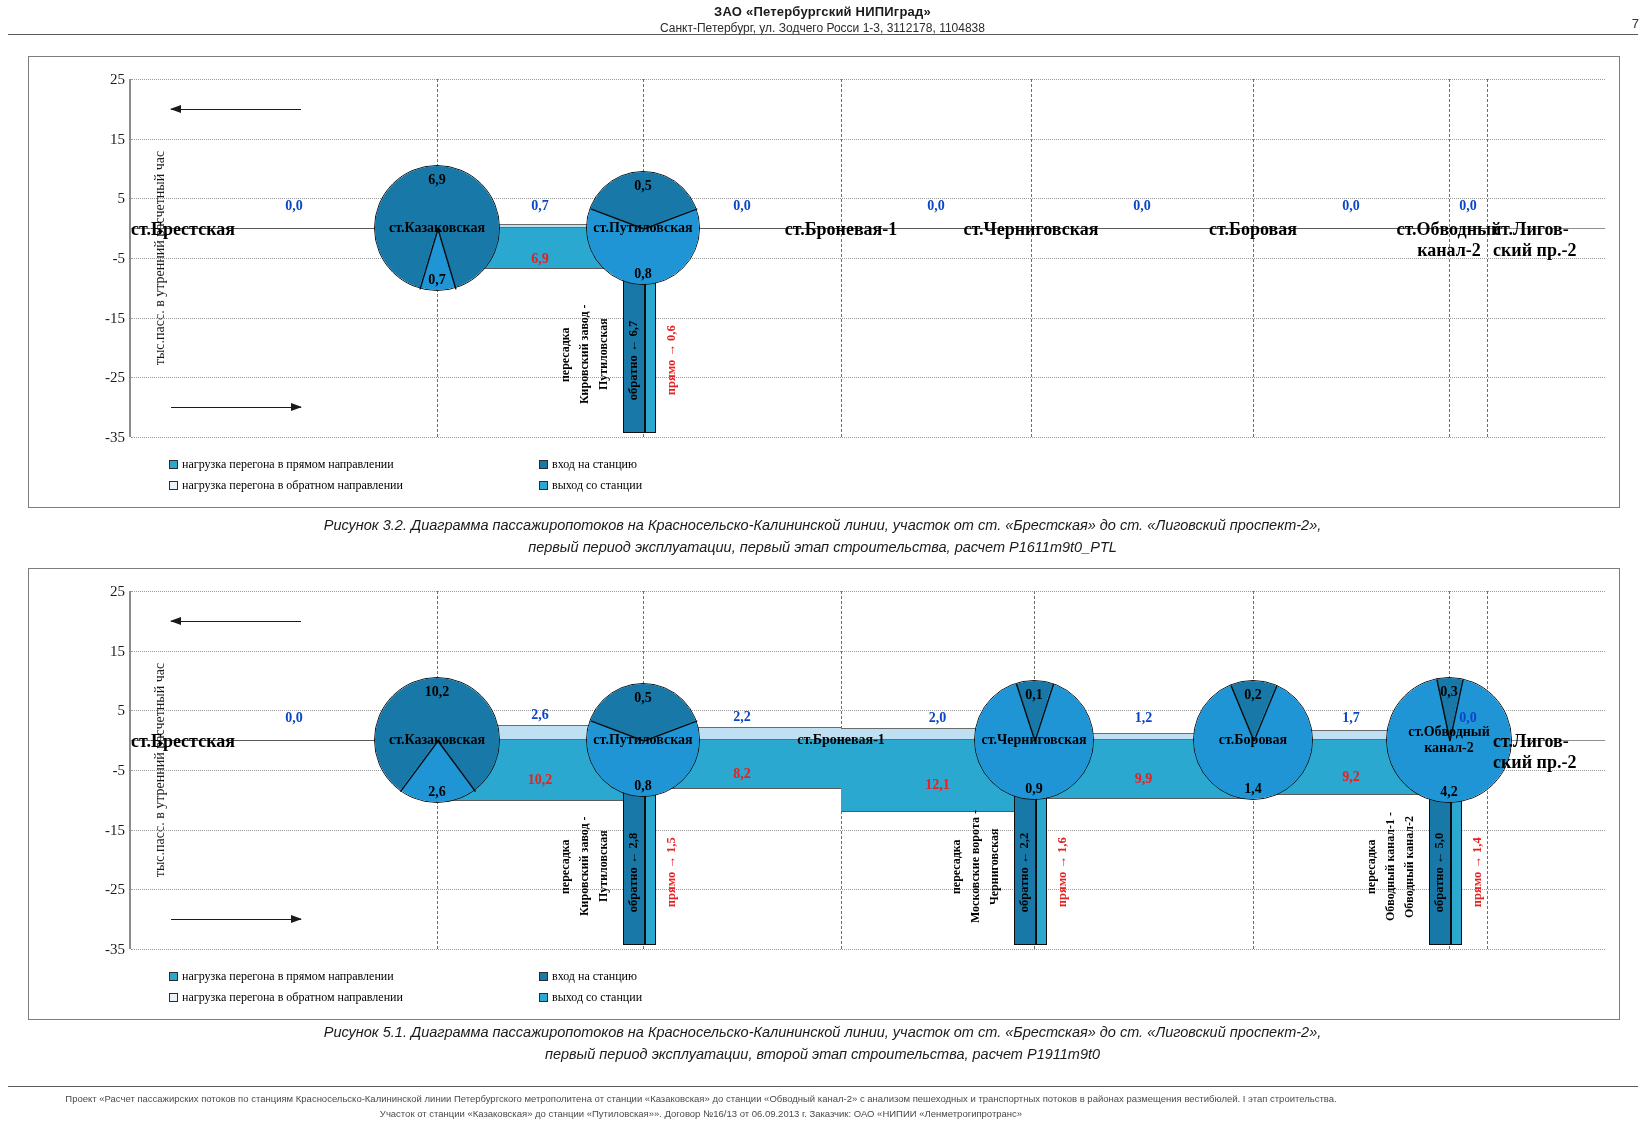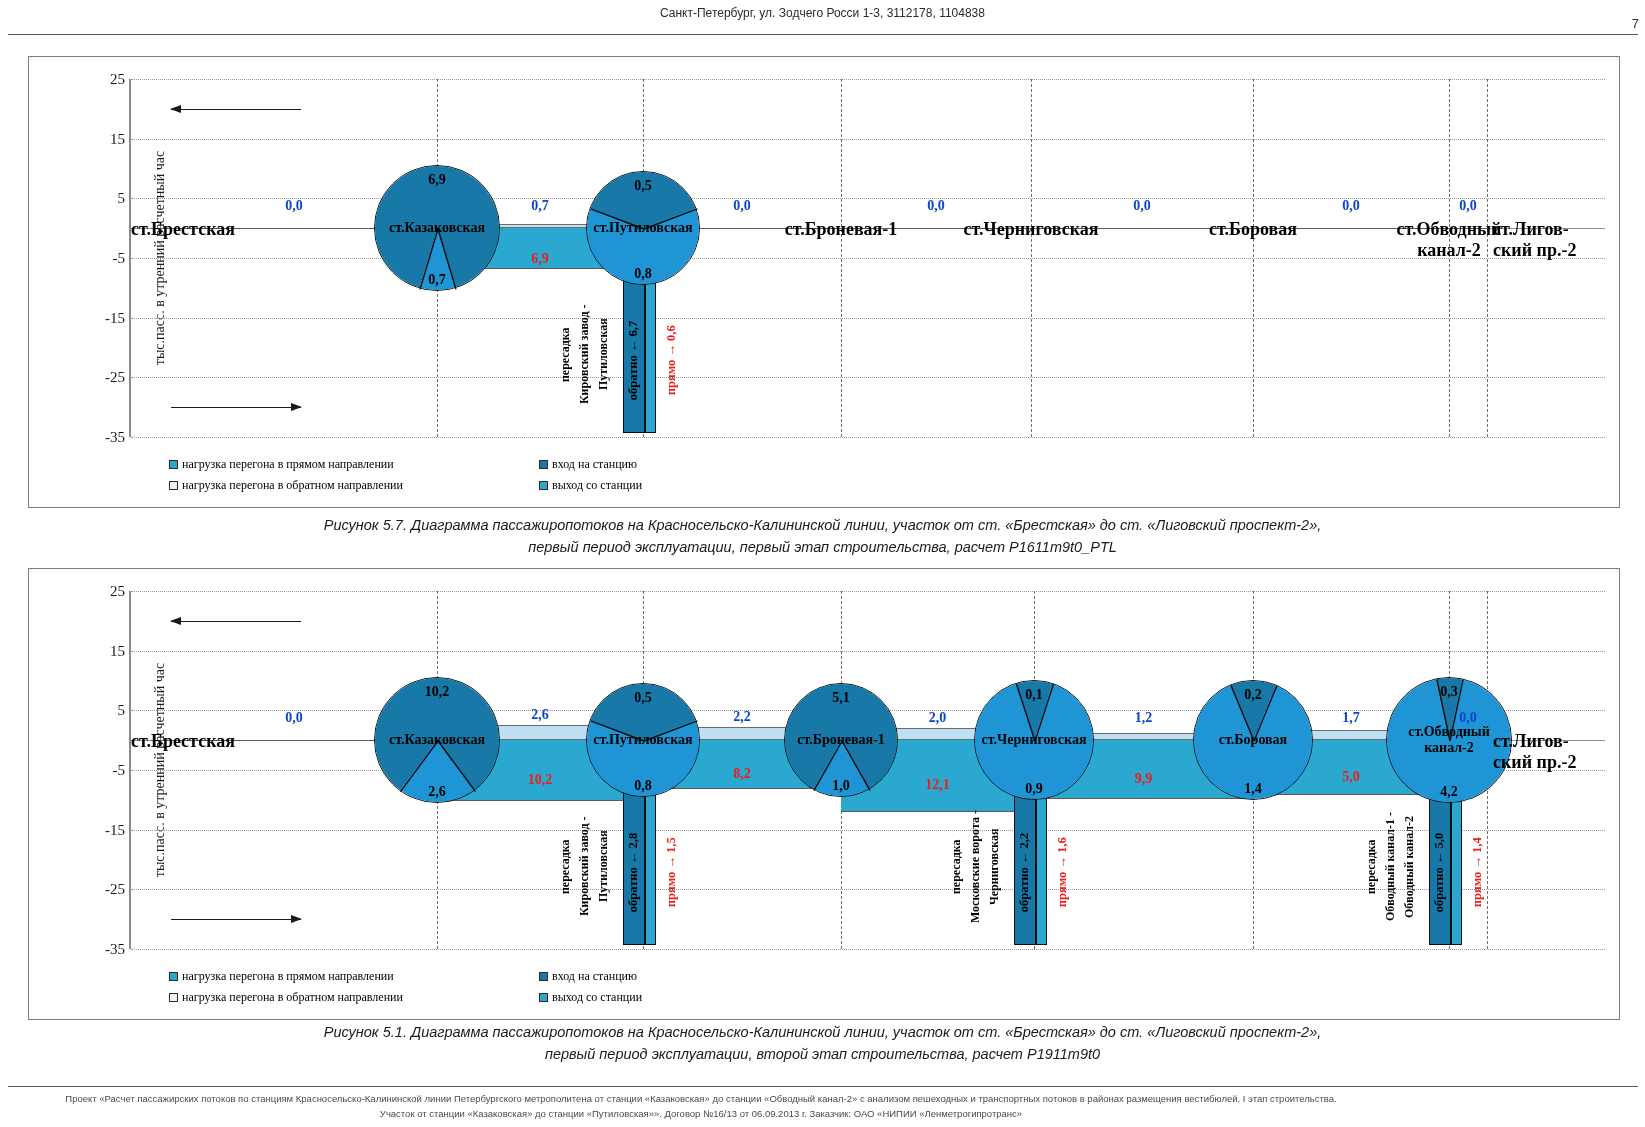--- a/index.html
+++ b/index.html
@@ -177,20 +177,21 @@
     font-family:"Liberation Sans", sans-serif;
     font-size:9.5px; color:#4a4a4a; line-height:1.55;
   }
   .footer .l1 { display:block; }
   .footer .l2 { display:block; }
 </style>
 </head>
 <body>
 
 <div class="page-header">
+  <div class="ph-line1">ЗАО «Петербургский НИПИград»</div>
   <div class="ph-line2">Санкт-Петербург, ул. Зодчего Росси 1-3, 3112178, 1104838</div>
 </div>
 <div class="page-num">7</div>
 <div class="hrule" style="top:34px;"></div>
 
 <div class="chart-box" id="chart1" style="left:28px; top:56px; width:1592px; height:452px;">
   <div class="plot" id="plot1">
     <div class="ylabel">тыс.пасс. в утренний расчетный час</div>
   <div class="gridline" style="top: 0px;"></div>
       <div class="ytick" style="top: 0px;">25</div>
@@ -282,21 +283,21 @@
       <span>вход на станцию</span>
     </div>
     <div class="legend-row">
       <span class="sw out"></span>
       <span>выход со станции</span>
     </div>
   </div>
 </div>
 
 <div class="caption" style="top:515px;">
-  <span>Рисунок 5.7. Диаграмма пассажиропотоков на Красносельско-Калининской линии, участок от ст. «Брестская» до ст. «Лиговский проспект-2»,</span><br>
+  <span>Рисунок 3.2. Диаграмма пассажиропотоков на Красносельско-Калининской линии, участок от ст. «Брестская» до ст. «Лиговский проспект-2»,</span><br>
   <span>первый период эксплуатации, первый этап строительства, расчет P1611m9t0_PTL</span>
 </div>
 
 <div class="chart-box" id="chart2" style="left:28px; top:568px; width:1592px; height:452px;">
   <div class="plot" id="plot2">
     <div class="ylabel">тыс.пасс. в утренний расчетный час</div>
   <div class="gridline" style="top: 0px;"></div>
       <div class="ytick" style="top: 0px;">25</div>
       <div class="gridline" style="top: 59.6667px;"></div>
       <div class="ytick" style="top: 59.6667px;">15</div>
@@ -334,21 +335,21 @@
       <div class="band-rev" style="left: 710px; width: 193px; top: 149.167px; height: 72.1967px;"></div>
       <div class="seg-val-top" style="left: 806.5px; transform: translateX(-50%); top: 119.167px;">2,0</div>
       <div class="seg-val-bot" style="left: 806.5px; transform: translateX(-50%); top: 185.655px;">12,1</div>
       <div class="band-fwd" style="left: 903px; width: 219px; top: 142.007px; height: 7.16px;"></div>
       <div class="band-rev" style="left: 903px; width: 219px; top: 149.167px; height: 59.07px;"></div>
       <div class="seg-val-top" style="left: 1012.5px; transform: translateX(-50%); top: 119.167px;">1,2</div>
       <div class="seg-val-bot" style="left: 1012.5px; transform: translateX(-50%); top: 179.748px;">9,9</div>
       <div class="band-fwd" style="left: 1122px; width: 196px; top: 139.023px; height: 10.1433px;"></div>
       <div class="band-rev" style="left: 1122px; width: 196px; top: 149.167px; height: 54.8933px;"></div>
       <div class="seg-val-top" style="left: 1220px; transform: translateX(-50%); top: 119.167px;">1,7</div>
-      <div class="seg-val-bot" style="left: 1220px; transform: translateX(-50%); top: 177.869px;">5,0</div>
+      <div class="seg-val-bot" style="left: 1220px; transform: translateX(-50%); top: 177.869px;">9,2</div>
       <div class="axis-line" style="left: 1318px; width: 38px; top: 149.167px;"></div>
       <div class="seg-val-top" style="left: 1337px; transform: translateX(-50%); top: 119.167px;">0,0</div>
       <div class="stem-rev" style="left: 492px; width: 22px; top: 159.94px; height: 194.06px;"></div>
       <div class="stem-fwd" style="left: 514px; width: 11px; top: 159.94px; height: 194.06px;"></div>
       <div class="vtext small" style="left: 428px; top: 196.9px; height: 157.1px; display: flex; align-items: flex-end; justify-content: center;">пересадка</div>
       <div class="vtext small" style="left: 447px; top: 196.9px; height: 157.1px; display: flex; align-items: flex-end; justify-content: center;">Кировский завод -</div>
       <div class="vtext small" style="left: 466px; top: 196.9px; height: 157.1px; display: flex; align-items: flex-end; justify-content: center;">Путиловская</div>
       <div class="vtext" style="left: 496px; top: 208.833px; height: 145.167px; display: flex; align-items: flex-end; justify-content: center;">обратно ← 2,8</div>
       <div class="vtext red" style="left: 534px; top: 208.833px; height: 145.167px; display: flex; align-items: flex-end; justify-content: center;">прямо → 1,5</div>
       <div class="stem-rev" style="left: 883px; width: 22px; top: 160.537px; height: 193.463px;"></div>
@@ -378,29 +379,20 @@
       <div class="pie" style="width: 114px; height: 114px; left: 512px; top: 149.167px;">
         <div class="wedge" style="background: conic-gradient(from 69.2308deg, rgb(31, 149, 214) 0deg, rgb(31, 149, 214) 221.538deg, rgb(24, 120, 168) 221.538deg, rgb(24, 120, 168) 360deg);"></div>
         <svg width="114" height="114" style="position: absolute; left: 0px; top: 0px;">
           <line x1="57" y1="57" x2="110.29592583306865" y2="36.78752143857547" stroke="#0b0b0b" stroke-width="1.4"></line>
           <line x1="57" y1="57" x2="3.704074166931349" y2="36.787521438575496" stroke="#0b0b0b" stroke-width="1.4"></line>
         </svg>
         <div class="pie-val-top">0,5</div>
         <div class="pie-val-bot">0,8</div>
       </div>
       <div class="pie-label" style="left: 512px; top: 149.167px; position: absolute; transform: translate(-50%, -50%);">ст.Путиловская</div>
-      <div class="pie" style="width: 114px; height: 114px; left: 710px; top: 149.167px;">
-        <div class="wedge" style="background: conic-gradient(from 150.492deg, rgb(31, 149, 214) 0deg, rgb(31, 149, 214) 59.0164deg, rgb(24, 120, 168) 59.0164deg, rgb(24, 120, 168) 360deg);"></div>
-        <svg width="114" height="114" style="position: absolute; left: 0px; top: 0px;">
-          <line x1="57" y1="57" x2="85.0752398733703" y2="106.60625873871884" stroke="#0b0b0b" stroke-width="1.4"></line>
-          <line x1="57" y1="57" x2="28.924760126629717" y2="106.60625873871884" stroke="#0b0b0b" stroke-width="1.4"></line>
-        </svg>
-        <div class="pie-val-top">5,1</div>
-        <div class="pie-val-bot">1,0</div>
-      </div>
       <div class="pie-label" style="left: 710px; top: 149.167px; position: absolute; transform: translate(-50%, -50%);">ст.Броневая-1</div>
       <div class="pie" style="width: 120px; height: 120px; left: 903px; top: 149.167px;">
         <div class="wedge" style="background: conic-gradient(from 18deg, rgb(31, 149, 214) 0deg, rgb(31, 149, 214) 324deg, rgb(24, 120, 168) 324deg, rgb(24, 120, 168) 360deg);"></div>
         <svg width="120" height="120" style="position: absolute; left: 0px; top: 0px;">
           <line x1="60" y1="60" x2="78.54101966249685" y2="2.9366090222907886" stroke="#0b0b0b" stroke-width="1.4"></line>
           <line x1="60" y1="60" x2="41.45898033750315" y2="2.9366090222907886" stroke="#0b0b0b" stroke-width="1.4"></line>
         </svg>
         <div class="pie-val-top">0,1</div>
         <div class="pie-val-bot">0,9</div>
       </div>

